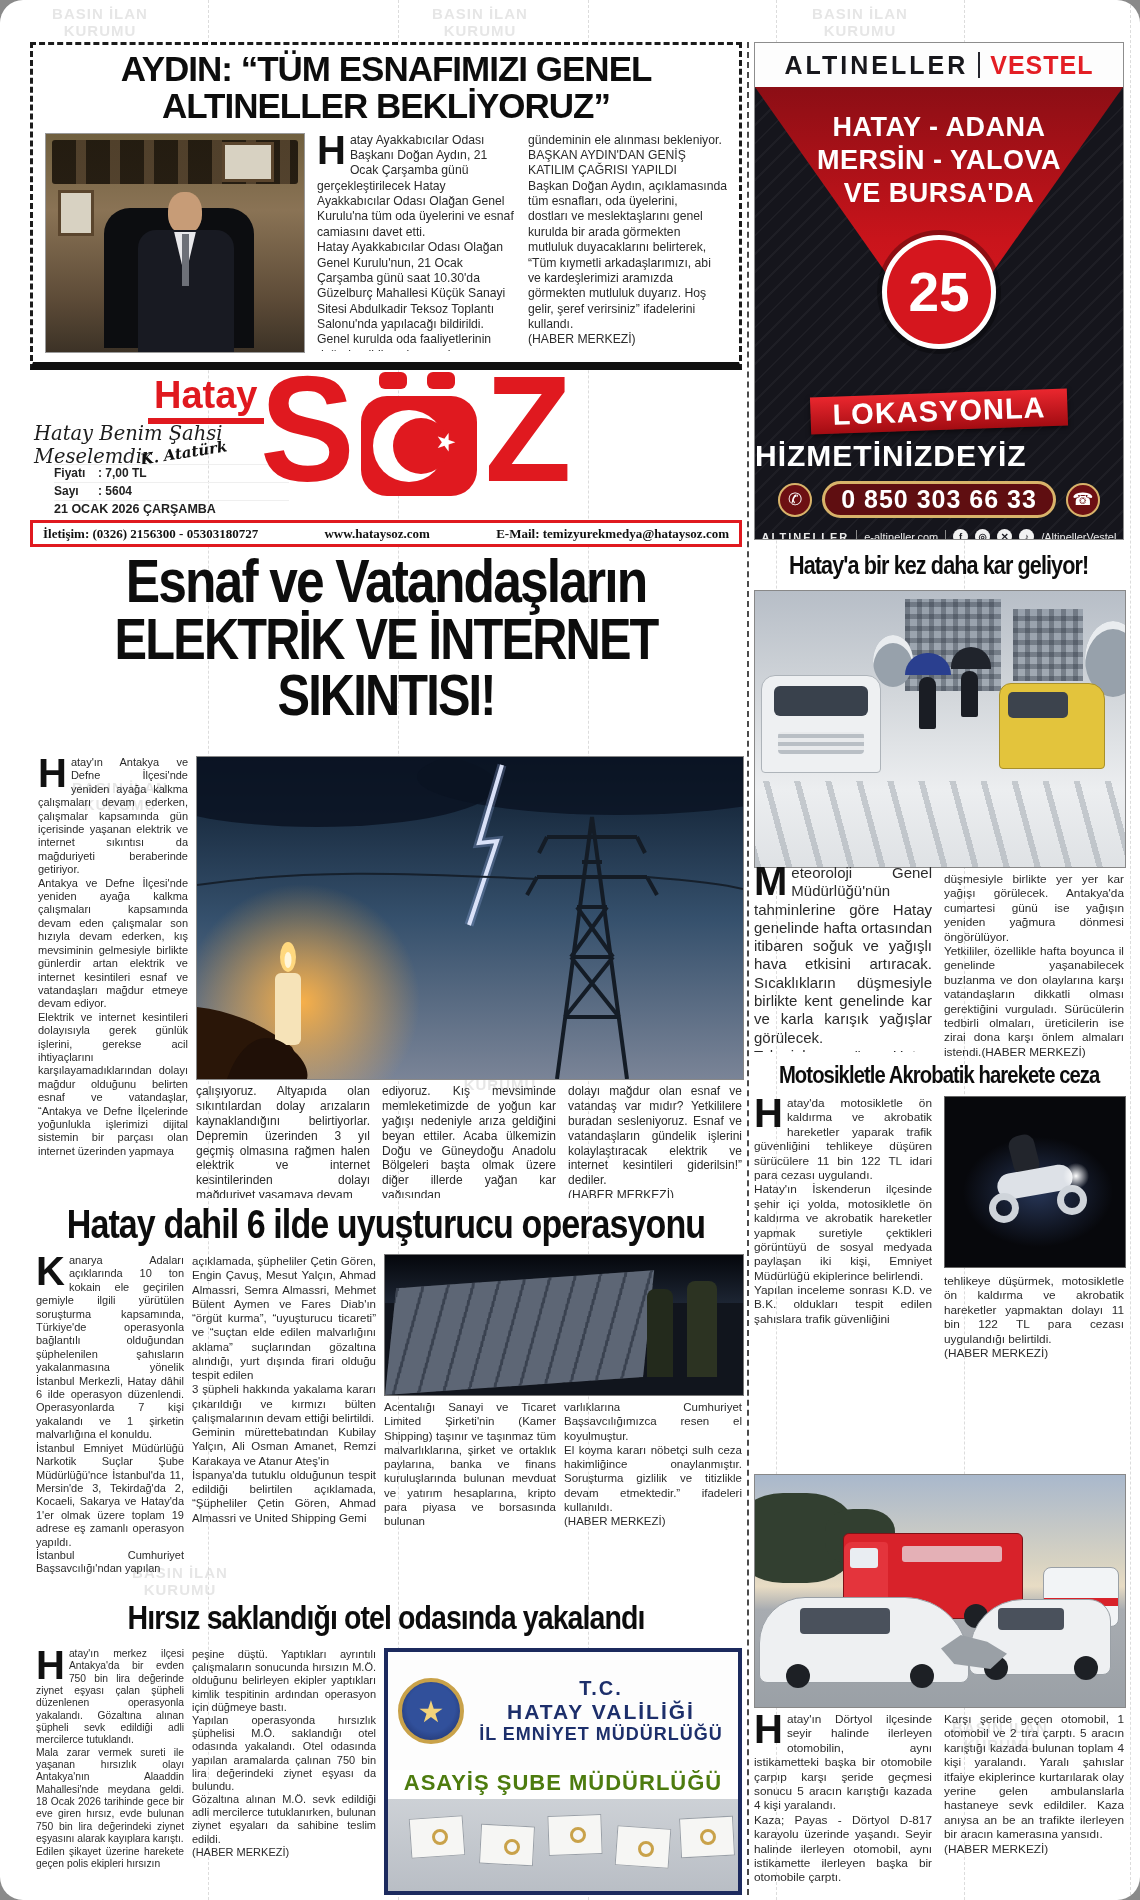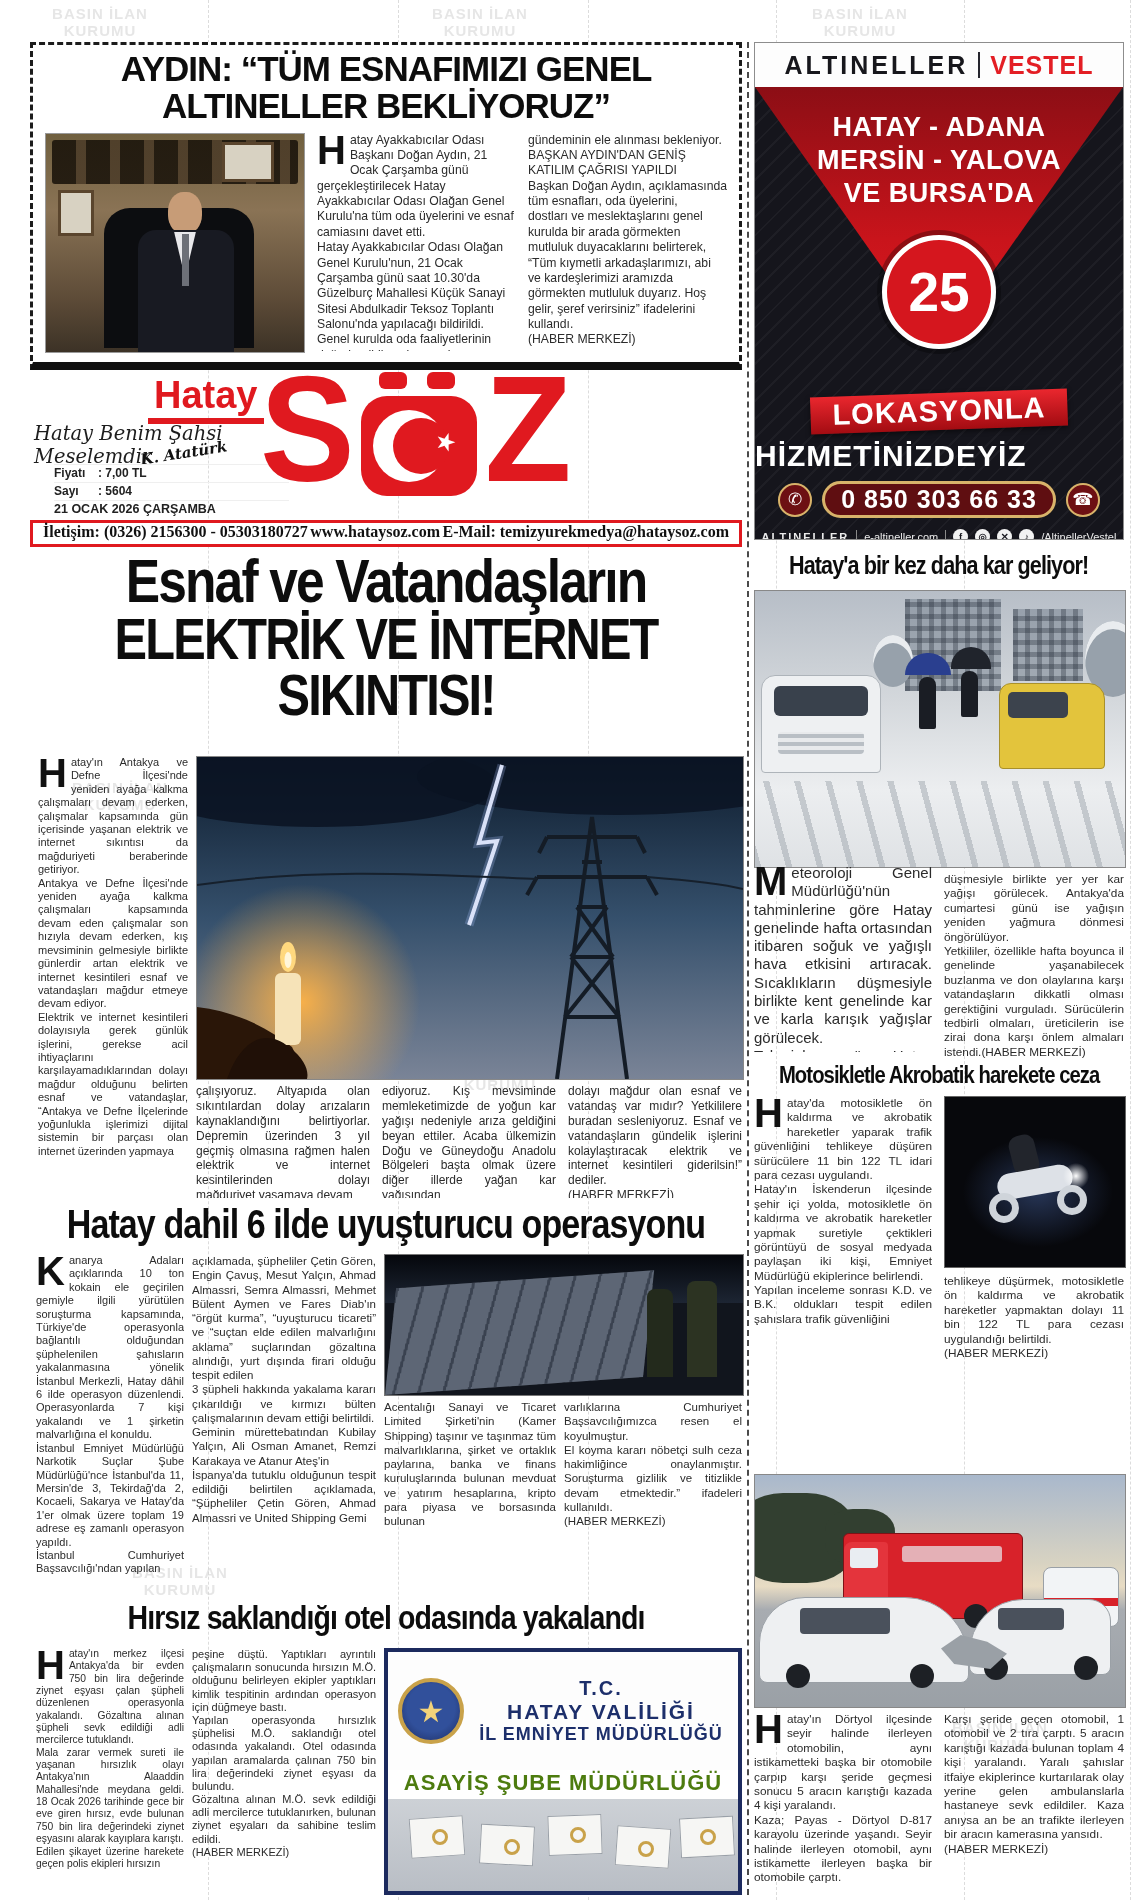--- a/index.html
+++ b/index.html
@@ -1,17 +1,17 @@
 <!DOCTYPE html>
 <html><head>
 <meta charset="utf-8">
 <style>
   html,body{margin:0;padding:0;background:#8a8a8a;}
   #page{position:relative;width:1140px;height:1900px;margin:0 auto;background:#ffffff;
-        font-family:"Liberation Sans",sans-serif;overflow:hidden;}
+        font-family:"Liberation Sans",sans-serif;overflow:hidden;border-radius:23px;}
   .abs{position:absolute;}
   
   .fold{position:absolute;top:0;bottom:0;border-left:1px dashed #dcdcdc;}
   .wm{position:absolute;color:#d2d2d2;opacity:.55;font-size:15px;font-weight:bold;letter-spacing:1px;white-space:pre-line;text-align:center;line-height:1.1;}
   
   .col{position:absolute;font-size:11.5px;line-height:1.24;color:#2b2b2b;text-align:justify;
        white-space:pre-line;overflow:hidden;}
   .dropcap::first-letter{float:left;font-size:40px;line-height:31px;font-weight:bold;color:#111;padding:2px 4px 0 0;}
   .hl{position:absolute;font-weight:800;color:#0d0d0d;text-align:center;letter-spacing:-1px;line-height:1.02;}
   .cond{display:inline-block;transform:scale(.92,1.1);transform-origin:center;}
@@ -70,22 +70,22 @@
   .mh-info .lbl{width:44px;}
   .soz{position:absolute;left:230px;top:-4px;display:flex;align-items:flex-start;}
   .soz-letter{font-size:142px;font-weight:800;color:#e0191f;line-height:116px;letter-spacing:-6px;transform:scaleY(1.06);transform-origin:top;}
   .soz-o{position:relative;width:116px;height:100px;background:#e0191f;border-radius:26px;margin:28px 8px 0 12px;}
   .soz-dot{position:absolute;top:-24px;width:28px;height:17px;border-radius:6px;background:#e0191f;}
   .soz-cres-outer{position:absolute;left:12px;top:14px;width:72px;height:72px;border-radius:50%;background:#fff;}
   .soz-cres-inner{position:absolute;left:32px;top:22px;width:56px;height:56px;border-radius:50%;background:#e0191f;}
   .soz-star{position:absolute;left:74px;top:32px;color:#fff;font-size:24px;transform:rotate(18deg);}
   
   .contact{left:30px;top:520px;width:712px;height:27px;border:3px solid #e0191f;box-sizing:border-box;background:#fff;
-      display:flex;justify-content:space-between;padding:0 10px;
-      font-family:"Liberation Serif",serif;font-weight:bold;font-size:16px;color:#111;}
+      display:flex;align-items:center;justify-content:space-between;padding:0 10px;
+      font-family:"Liberation Serif",serif;font-weight:bold;font-size:13px;color:#111;}
   
   .ms-h1{left:30px;top:552px;width:712px;font-size:56px;letter-spacing:-2px;}
   .ms-h2{left:30px;top:612px;width:712px;font-size:53px;letter-spacing:-2px;}
   .ms-h3{left:30px;top:668px;width:712px;font-size:53px;letter-spacing:-2px;}
   
   .img-pylon{left:196px;top:756px;width:546px;height:322px;overflow:hidden;border:1px solid #888;}
   
   .img-cocaine{left:384px;top:1254px;width:358px;height:140px;overflow:hidden;border:1px solid #777;background:#11151d;}
   .coc-deck{position:absolute;left:0;top:0;width:100%;height:34%;background:linear-gradient(180deg,#05070c,#1d2533);}
   .coc-bricks{position:absolute;left:0;bottom:0;width:72%;height:76%;transform:skewY(-4deg) skewX(-6deg);transform-origin:bottom left;

